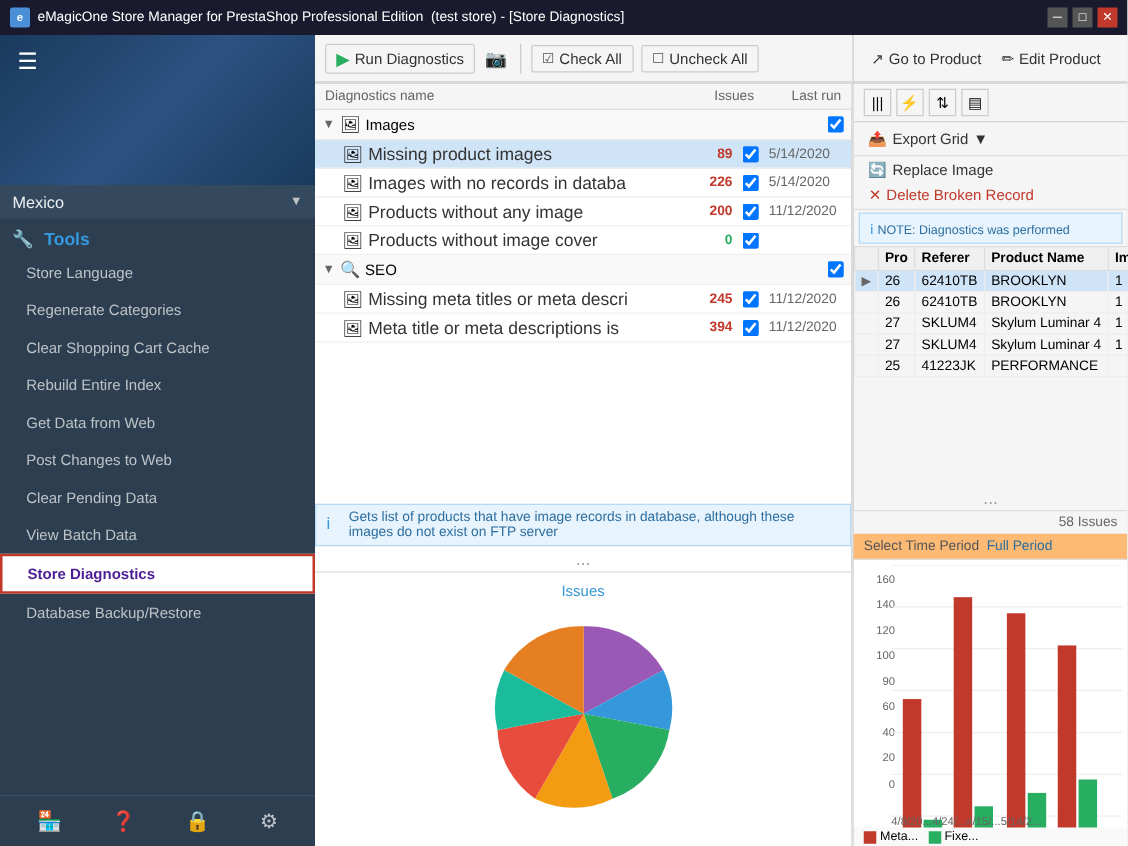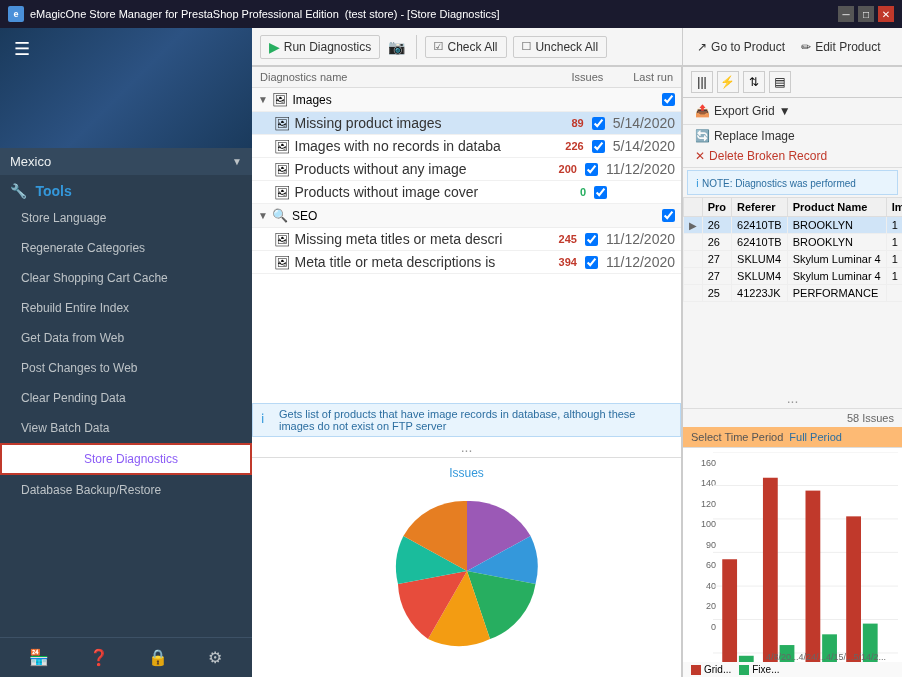--- a/index.html
+++ b/index.html
@@ -84,24 +84,23 @@
       padding: 7px 10px 7px 20px;
       color: #bdc3c7;
       cursor: pointer;
       font-size: 12px;
       display: flex;
       align-items: center;
       border: 1px solid transparent;
     }
     .sidebar-nav-item.active {
       background: white;
-      color: #8b5cf6;
+      color: #4c1d95;
       border: 2px solid #c0392b;
-      font-weight: 400;
-      justify-content: center;
+      font-weight: 700;
     }
 
     
     .sidebar-bottom {
       background: #2c3e50;
       border-top: 1px solid #3d5166;
       padding: 6px 10px;
       display: flex;
       justify-content: space-around;
       align-items: center;
@@ -221,21 +220,21 @@
       border-bottom: 1px solid #f0f0f0;
       cursor: pointer;
       gap: 4px;
     }
     .diag-item.selected { background: #d0e4f7; }
     .diag-item-label { flex: 1; color: #333; font-size: 14px; }
     .diag-item-count { min-width: 35px; text-align: right; font-weight: bold; font-size: 11px; }
     .diag-item-count.red { color: #c0392b; }
     .diag-item-count.green { color: #27ae60; }
     .diag-item-check { width: 13px; height: 13px; margin: 0 4px; }
-    .diag-item-date { color: #666; font-size: 14px; min-width: 60px; text-align: center; }
+    .diag-item-date { color: #666; font-size: 11px; min-width: 60px; text-align: left; }
 
     .diag-info-bar {
       background: #e8f4fd;
       border: 1px solid #b8d9f5;
       padding: 4px 8px;
       font-size: 11px;
       color: #2c6ea0;
       display: flex;
       gap: 4px;
       align-items: flex-start;
@@ -700,32 +699,32 @@
             <rect x="27%" y="12%" width="8%" height="88%" fill="#c0392b"></rect>
             <rect x="36%" y="90%" width="8%" height="10%" fill="#27ae60"></rect>
 
             <rect x="50%" y="18%" width="8%" height="82%" fill="#c0392b"></rect>
             <rect x="59%" y="85%" width="8%" height="15%" fill="#27ae60"></rect>
 
             <rect x="72%" y="30%" width="8%" height="70%" fill="#c0392b"></rect>
             <rect x="81%" y="80%" width="8%" height="20%" fill="#27ae60"></rect>
           </svg>
 
-          <div style="position:absolute; bottom:0; left:30px; right:16px; display:flex; justify-content:flex-end; font-size:9px; color:#666;">
+          <div style="position:absolute; bottom:0; left:30px; right:16px; display:flex; justify-content:flex-start; font-size:9px; color:#666;">
             <span>4/8/20...</span>
             <span>4/24/...</span>
             <span>4/15/...</span>
             <span>5/14/2...</span>
           </div>
         </div>
 
         <div class="legend-bar">
           <div class="legend-item">
             <div class="legend-color" style="background:#c0392b;"></div>
-            <span>Grid...</span>
+            <span>Meta...</span>
           </div>
           <div class="legend-item">
             <div class="legend-color" style="background:#27ae60;"></div>
             <span>Fixe...</span>
           </div>
         </div>
       </div>
 
     </div>
   </div>

